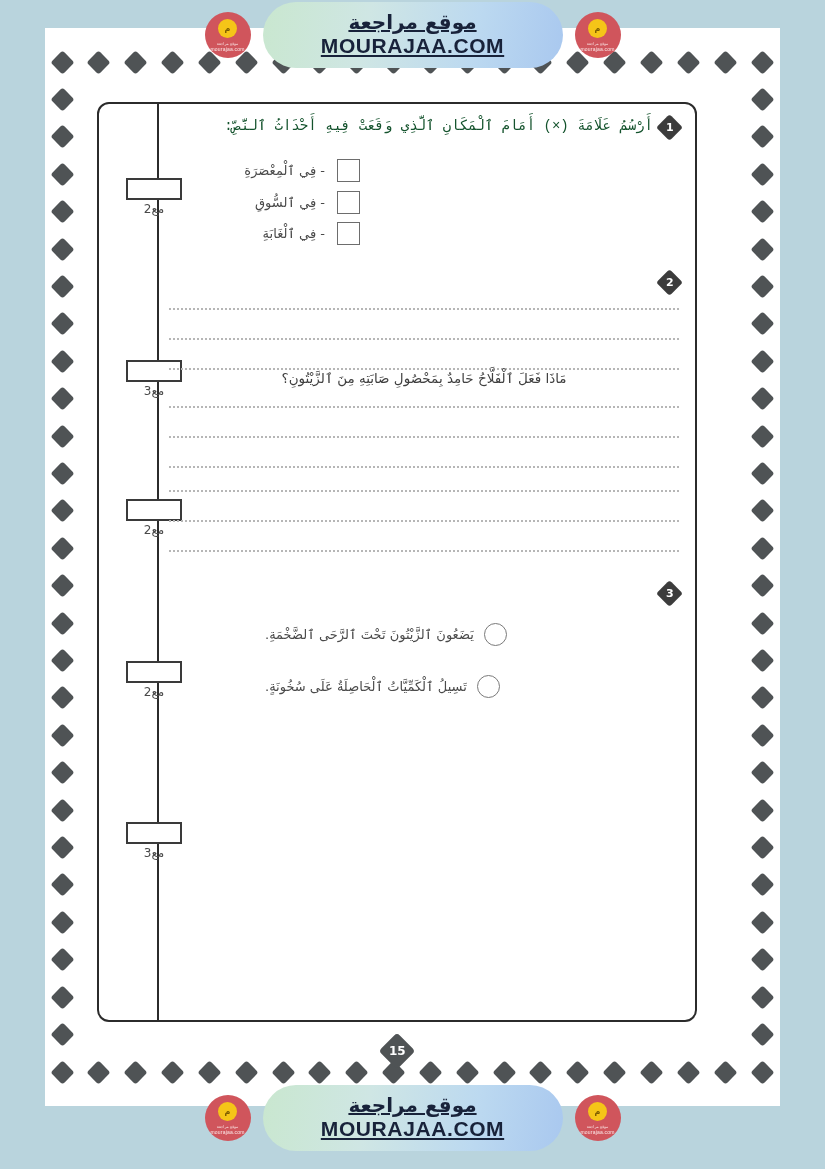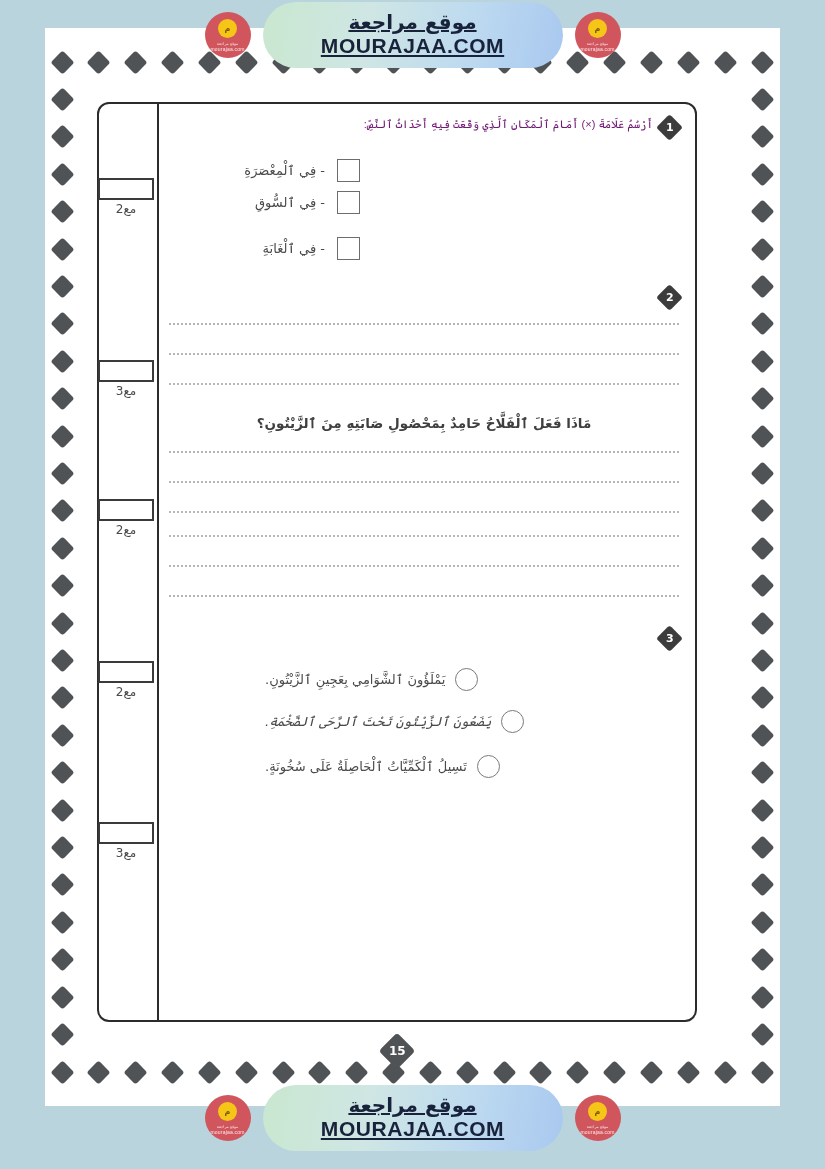--- a/index.html
+++ b/index.html
@@ -85,21 +85,21 @@
   
   .marks-rule{
     position:absolute;left:157px;top:102px;
     width:0;height:920px;
     border-left:2px solid #2b2b2b;
     z-index:6;
   }
 
   
   .mark{
-    position:absolute;z-index:7;width:56px;text-align:center;
+    position:absolute;z-index:7;width:56px;text-align:center;padding-left:28px;
   }
   .mark .mbox{
     width:56px;height:22px;border:2px solid #3a3a3a;background:#fff;
     box-sizing:border-box;
   }
   .mark .mlab{
     font-family:"DejaVu Sans",sans-serif;
     font-size:12px;color:#4a4a4a;margin-top:2px;direction:rtl;
   }
 
@@ -117,22 +117,22 @@
     flex:none;width:19px;height:19px;margin-top:2px;
     background:#3c3c3c;transform:rotate(45deg);border-radius:3px;
     display:flex;align-items:center;justify-content:center;
   }
   .qnum span{
     transform:rotate(-45deg);
     color:#fff;font-size:11px;font-weight:bold;
     font-family:"DejaVu Sans",sans-serif;
   }
   .qtext{
-    font-family:Liberation Sans, sans-serif;
-    font-size:11px;color:#701a75;line-height:1.5;
+    font-family:Liberation Mono, monospace;
+    font-size:14px;color:#14532d;line-height:1.5;
     letter-spacing:-.1px;
   }
 
   .opt{
     display:flex;align-items:center;justify-content:flex-start;
     gap:12px;margin:9px 0 0 0;padding-left:60px;
     flex-direction:row-reverse;
   }
   .optlabel{
     font-family:"DejaVu Sans",sans-serif;
@@ -330,39 +330,39 @@
 
   <div style="margin-top:22px;">
     <div class="opt" style="margin-top:20px;">
       <div class="optlabel">- فِي ٱلْمِعْصَرَةِ</div>
       <div class="optbox"></div>
     </div>
     <div class="opt">
       <div class="optlabel">- فِي ٱلسُّوقِ</div>
       <div class="optbox"></div>
     </div>
-    <div class="opt" style="margin-top:23px;">
+    <div class="opt" style="margin-top:8px;">
       <div class="optlabel">- فِي ٱلْغَابَةِ</div>
       <div class="optbox"></div>
     </div>
   </div>
 
   <div class="qrow" style="margin-top:26px;">
     <div class="qnum">
       <span>2</span>
     </div>
   </div>
 
   <div style="margin-top:16px;">
     <div class="dots"></div>
     <div class="dots" style="margin-top:28px;"></div>
     <div class="dots" style="margin-top:28px;"></div>
   </div>
 
-  <div class="subq" style="margin-top:30px;font-weight:bold;">مَاذَا فَعَلَ ٱلْفَلَّاحُ حَامِدٌ بِمَحْصُولِ صَابَتِهِ مِنَ ٱلزَّيْتُونِ؟</div>
+  <div class="subq" style="">مَاذَا فَعَلَ ٱلْفَلَّاحُ حَامِدٌ بِمَحْصُولِ صَابَتِهِ مِنَ ٱلزَّيْتُونِ؟</div>
 
   <div style="margin-top:20px;">
     <div class="dots"></div>
     <div class="dots" style="margin-top:28px;"></div>
     <div class="dots" style="margin-top:28px;"></div>
   </div>
 
 
   <div style="margin-top:22px;">
     <div class="dots"></div>
@@ -370,29 +370,25 @@
     <div class="dots" style="margin-top:28px;"></div>
   </div>
 
   <div class="qrow" style="margin-top:30px;">
     <div class="qnum">
       <span>3</span>
     </div>
   </div>
 
   <div style="margin-top:20px;">
-    <div class="listitem">
-      <div class="itemtext">يَمْلَؤُونَ ٱلشَّوَامِي بِعَجِينِ ٱلزَّيْتُونِ.</div>
-      <div class="circle"></div>
-    </div>
-    <div class="listitem" style="margin-top:19px;font-style:italic;">
+    <div class="listitem" style="margin-top:19px;">
       <div class="itemtext">يَضَعُونَ ٱلزَّيْتُونَ تَحْتَ ٱلرَّحَى ٱلضَّخْمَةِ.</div>
       <div class="circle"></div>
     </div>
-    <div class="listitem" style="margin-top:22px;">
+    <div class="listitem" style="margin-top:29px;">
       <div class="itemtext">تَسِيلُ ٱلْكَمِّيَّاتُ ٱلْحَاصِلَةُ عَلَى سُخُونَةٍ.</div>
       <div class="circle"></div>
     </div>
   </div>
 
 </div>
 
 <div class="pagenum">
   <span>15</span>
 </div>

